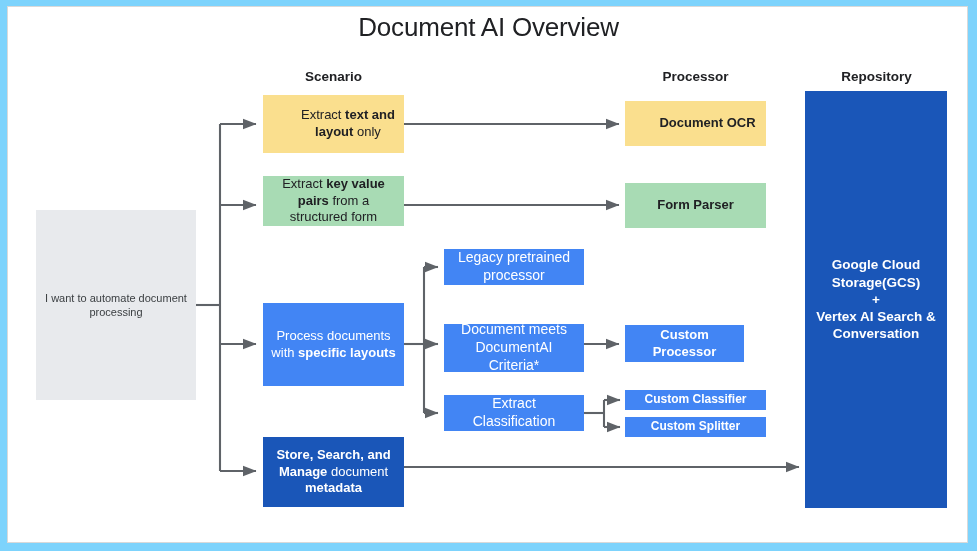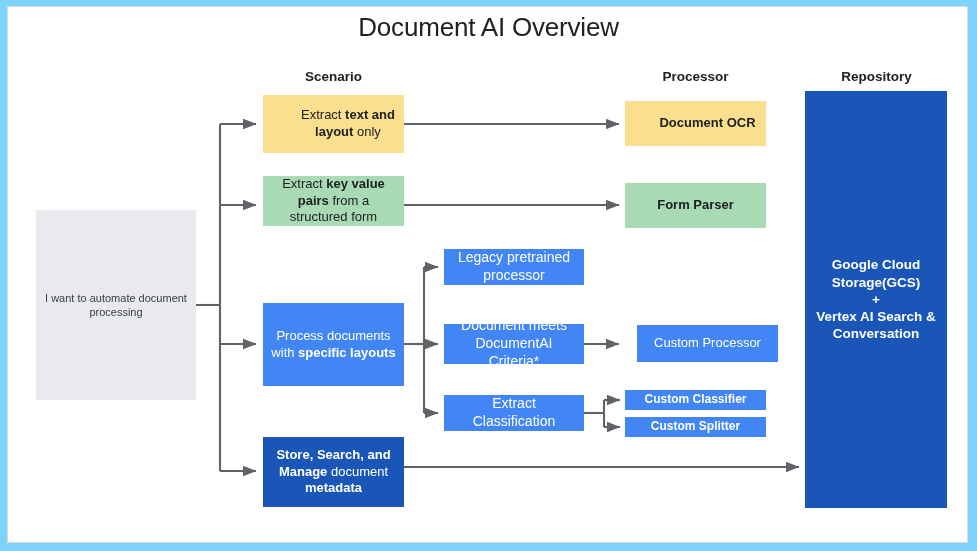--- a/index.html
+++ b/index.html
@@ -149,37 +149,37 @@
   </div>
 
   <div class="node n-darkblue" style="left:263px; top:437px; width:141px; height:70px;">
     <span class="txt"><span class="bold">Store, Search, and Manage</span><span> document </span><span class="bold">metadata</span></span>
   </div>
 
   <div class="node n-blue-sm" style="left:444px; top:249px; width:140px; height:36px;">
     <span class="txt">Legacy pretrained processor</span>
   </div>
 
-  <div class="node n-blue-sm" style="left:444px; top:324px; width:140px; height:40px;">
+  <div class="node n-blue-sm" style="left:444px; top:324px; width:140px; height:48px;">
     <span class="txt">Document meets DocumentAI Criteria*</span>
   </div>
 
   <div class="node n-blue-sm" style="left:444px; top:395px; width:140px; height:36px;">
     <span class="txt">Extract Classification</span>
   </div>
 
   <div class="node n-yellow" style="left:625px; top:101px; width:141px; height:45px; font-weight:bold;padding-left:24px;">
     <span class="txt">Document OCR</span>
   </div>
 
   <div class="node n-green" style="left:625px; top:183px; width:141px; height:45px; font-weight:bold;">
     <span class="txt">Form Parser</span>
   </div>
 
-  <div class="node n-blue" style="left:625px; top:325px; width:141px; height:37px; font-weight:normal;margin-left:12px;">
+  <div class="node n-blue" style="left:625px; top:325px; width:119px; height:37px; font-weight:bold;">
     <span class="txt">Custom Processor</span>
   </div>
 
   <div class="node n-blue" style="left:625px; top:390px; width:141px; height:20px; font-weight:bold; font-size:12px;">
     <span class="txt">Custom Classifier</span>
   </div>
 
   <div class="node n-blue" style="left:625px; top:417px; width:141px; height:20px; font-weight:bold; font-size:12px;">
     <span class="txt">Custom Splitter</span>
   </div>

